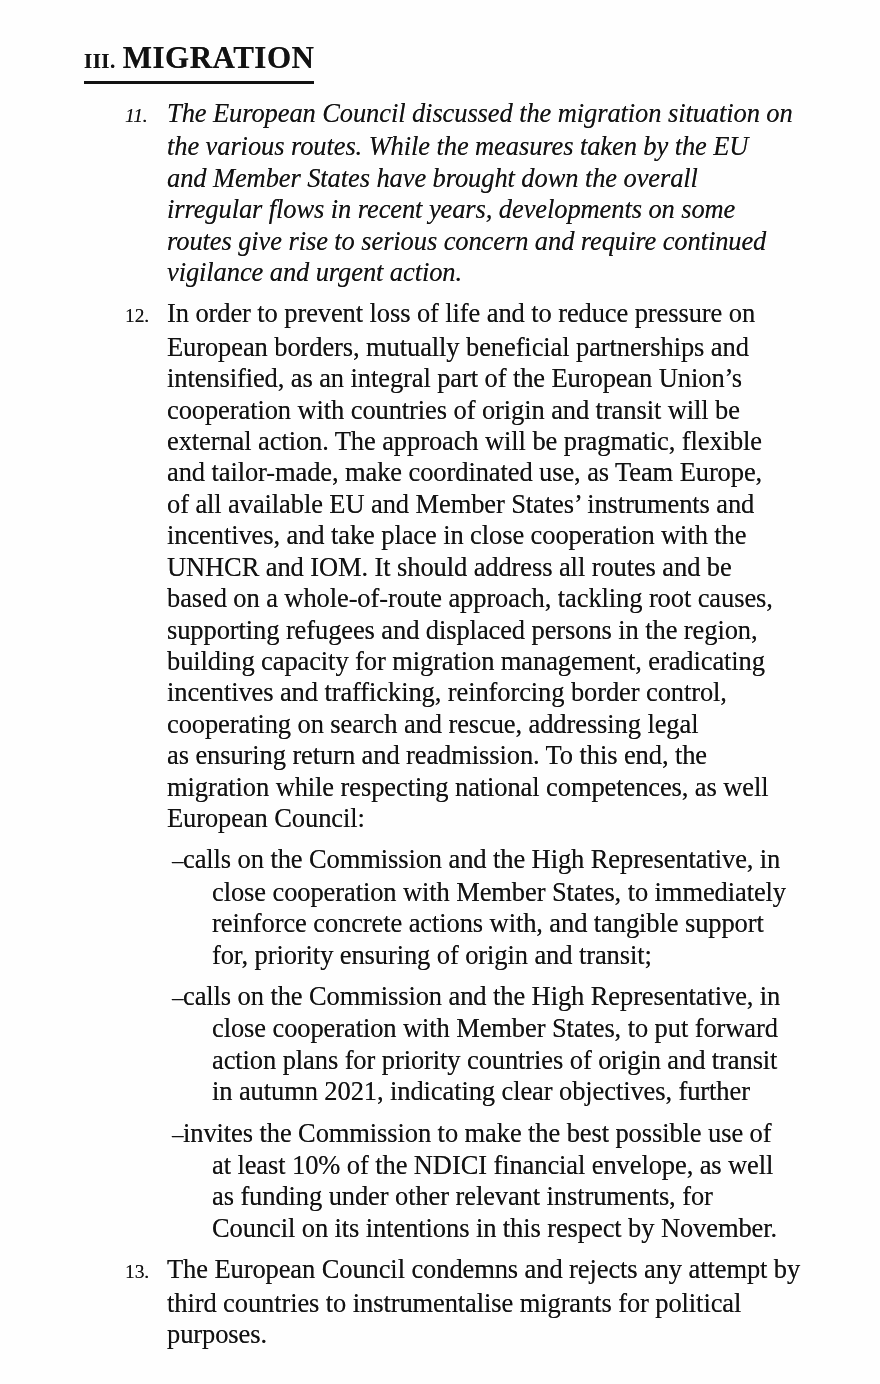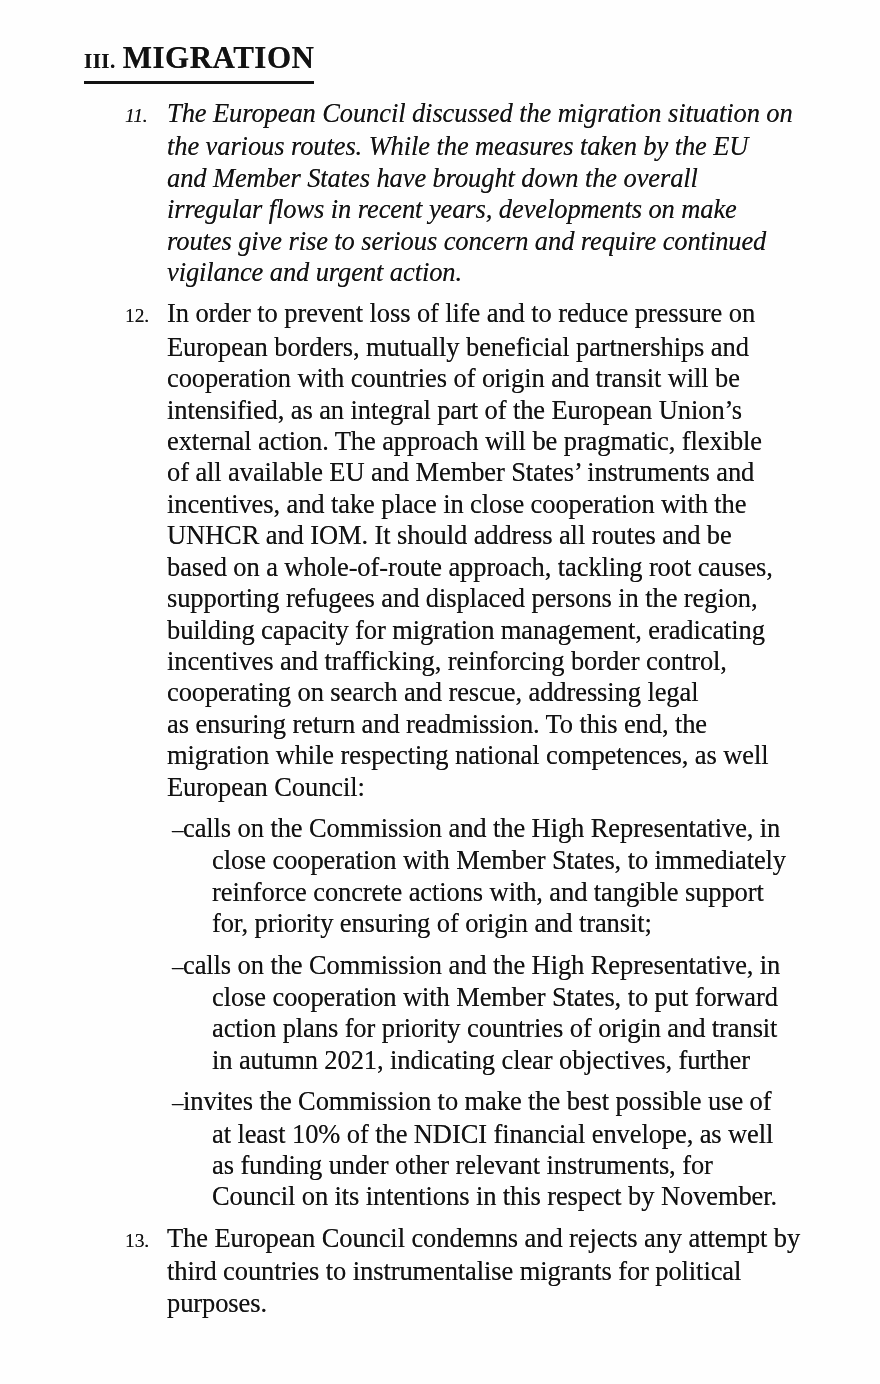--- a/index.html
+++ b/index.html
@@ -71,30 +71,31 @@
 
 <div class="page">
   <div class="heading">
     <span class="hnum">III.</span><span class="htitle">MIGRATION</span>
   </div>
   <div>
       <div class="para first-para">
         <div class="pline first"><span class="pnum">11.</span><span class="ltext">The European Council discussed the migration situation on</span></div>
         <div class="pline">the various routes. While the measures taken by the EU</div>
         <div class="pline">and Member States have brought down the overall</div>
-        <div class="pline">irregular flows in recent years, developments on make</div>
+        <div class="pline">irregular flows in recent years, developments on some</div>
         <div class="pline">routes give rise to serious concern and require continued</div>
         <div class="pline">vigilance and urgent action.</div>
       </div>
       <div class="para">
         <div class="pline first"><span class="pnum">12.</span><span class="ltext">In order to prevent loss of life and to reduce pressure on</span></div>
         <div class="pline">European borders, mutually beneficial partnerships and</div>
+        <div class="pline">intensified, as an integral part of the European Union’s</div>
         <div class="pline">cooperation with countries of origin and transit will be</div>
-        <div class="pline">intensified, as an integral part of the European Union’s</div>
         <div class="pline">external action. The approach will be pragmatic, flexible</div>
+        <div class="pline">and tailor-made, make coordinated use, as Team Europe,</div>
         <div class="pline">of all available EU and Member States’ instruments and</div>
         <div class="pline">incentives, and take place in close cooperation with the</div>
         <div class="pline">UNHCR and IOM. It should address all routes and be</div>
         <div class="pline">based on a whole-of-route approach, tackling root causes,</div>
         <div class="pline">supporting refugees and displaced persons in the region,</div>
         <div class="pline">building capacity for migration management, eradicating</div>
         <div class="pline">incentives and trafficking, reinforcing border control,</div>
         <div class="pline">cooperating on search and rescue, addressing legal</div>
         <div class="pline">as ensuring return and readmission. To this end, the</div>
         <div class="pline">migration while respecting national competences, as well</div>

